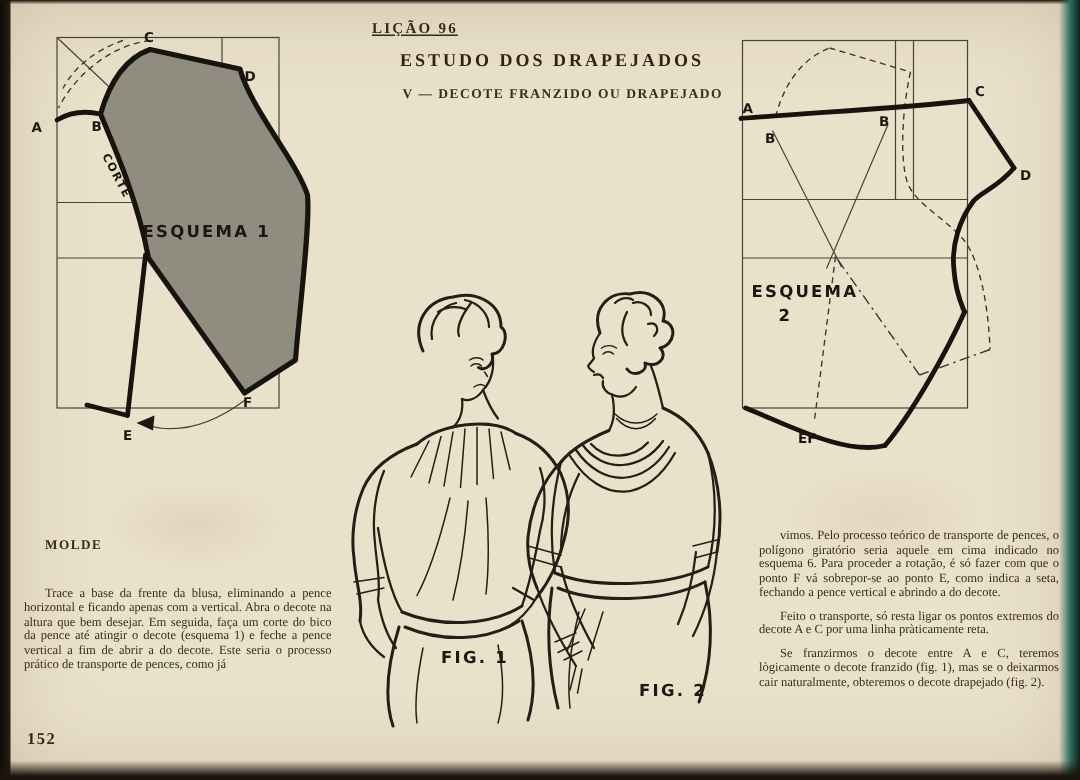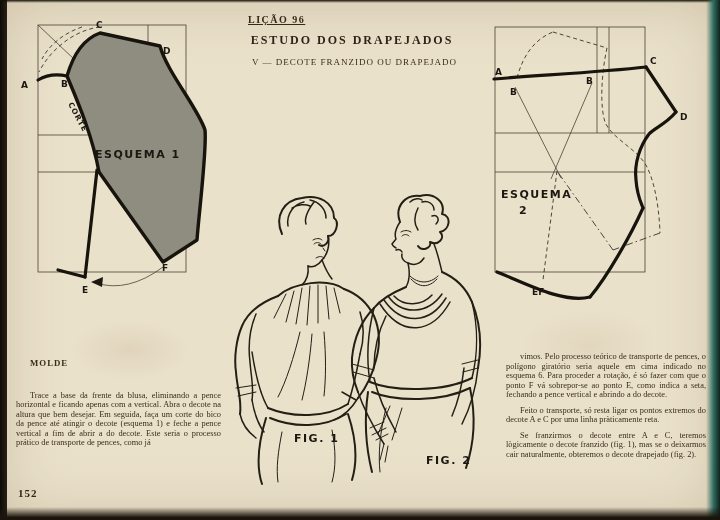--- a/index.html
+++ b/index.html
@@ -9,22 +9,22 @@
   
   .edge-left{position:absolute;left:0;top:0;width:7px;height:520px;background:linear-gradient(to right,#0c0a07,#2a2115);}
   .edge-top{position:absolute;left:0;top:0;width:720px;height:3px;background:linear-gradient(to bottom,#171208,rgba(23,18,8,0));}
   .edge-right{position:absolute;right:0;top:0;width:14px;height:520px;background:linear-gradient(to right,rgba(44,106,94,0),#2c6a5e 55%,#11201b);}
   .edge-bottom{position:absolute;left:0;bottom:0;width:720px;height:13px;background:linear-gradient(to bottom,rgba(26,20,12,0),#1a140c 80%);}
   .stain1{position:absolute;left:70px;top:320px;width:120px;height:60px;background:radial-gradient(ellipse at center,rgba(150,120,70,.12),rgba(150,120,70,0) 70%);}
   .stain2{position:absolute;left:520px;top:310px;width:140px;height:70px;background:radial-gradient(ellipse at center,rgba(150,120,70,.10),rgba(150,120,70,0) 70%);}
 
   
   .hdr-lesson{position:absolute;left:248px;top:14px;font-size:10px;letter-spacing:1.5px;color:#35291a;font-weight:bold;text-decoration:underline;}
-  .hdr-title{position:absolute;left:242px;top:33px;width:220px;text-align:center;font-size:12px;font-weight:bold;letter-spacing:2px;color:#2e2315;}
-  .hdr-sub{position:absolute;left:252px;top:57px;width:230px;text-align:left;font-size:9px;font-weight:normal;letter-spacing:1px;color:#3a2d1c;}
+  .hdr-title{position:absolute;left:258px;top:33px;width:220px;text-align:center;font-size:12px;font-weight:bold;letter-spacing:2px;color:#2e2315;}
+  .hdr-sub{position:absolute;left:252px;top:57px;width:230px;text-align:right;font-size:9px;font-weight:bold;letter-spacing:1px;color:#3a2d1c;}
 
   
   .col{position:absolute;font-size:8.4px;line-height:9.5px;color:#382c1c;text-align:justify;}
   .col p{margin:0 0 6px 0;text-indent:14px;}
   .col .heading{font-weight:bold;letter-spacing:1px;margin:3px 0 22px 14px;font-size:8.8px;}
   #left-col{left:16px;top:356px;width:205px;}
   #right-col{left:506px;top:352px;width:200px;}
   .pagenum{position:absolute;left:18px;top:487px;font-size:11px;font-weight:bold;color:#33281a;letter-spacing:1px;}
 
   svg{position:absolute;}

